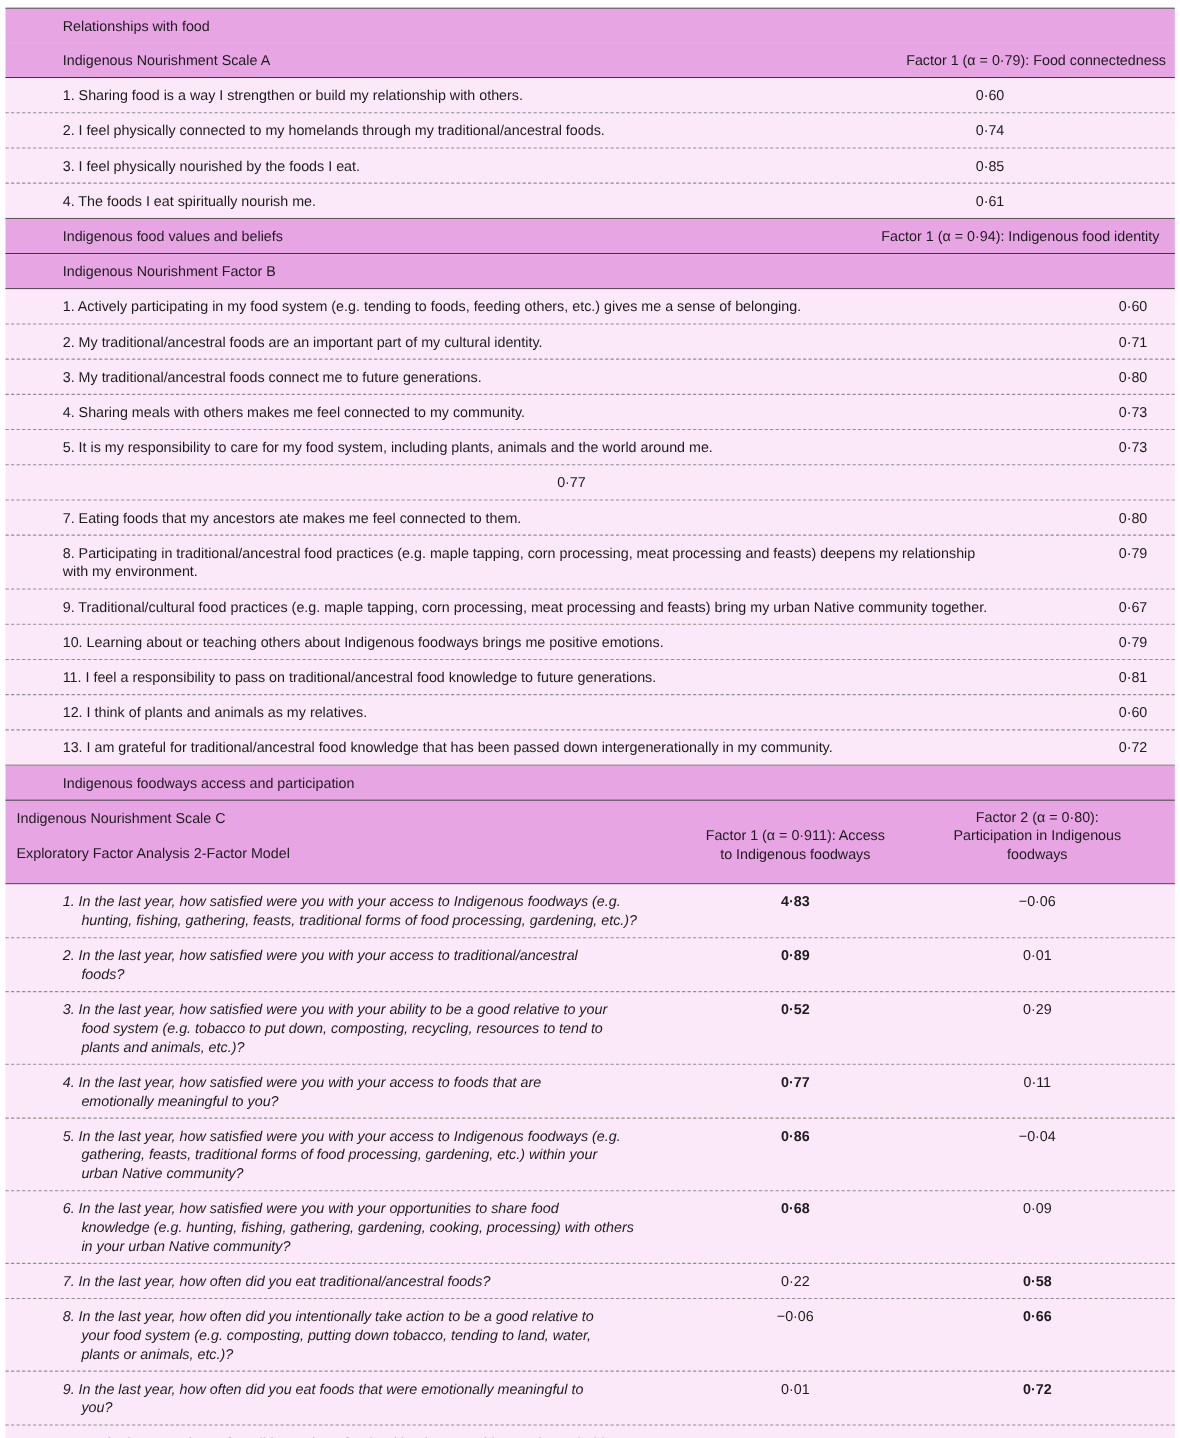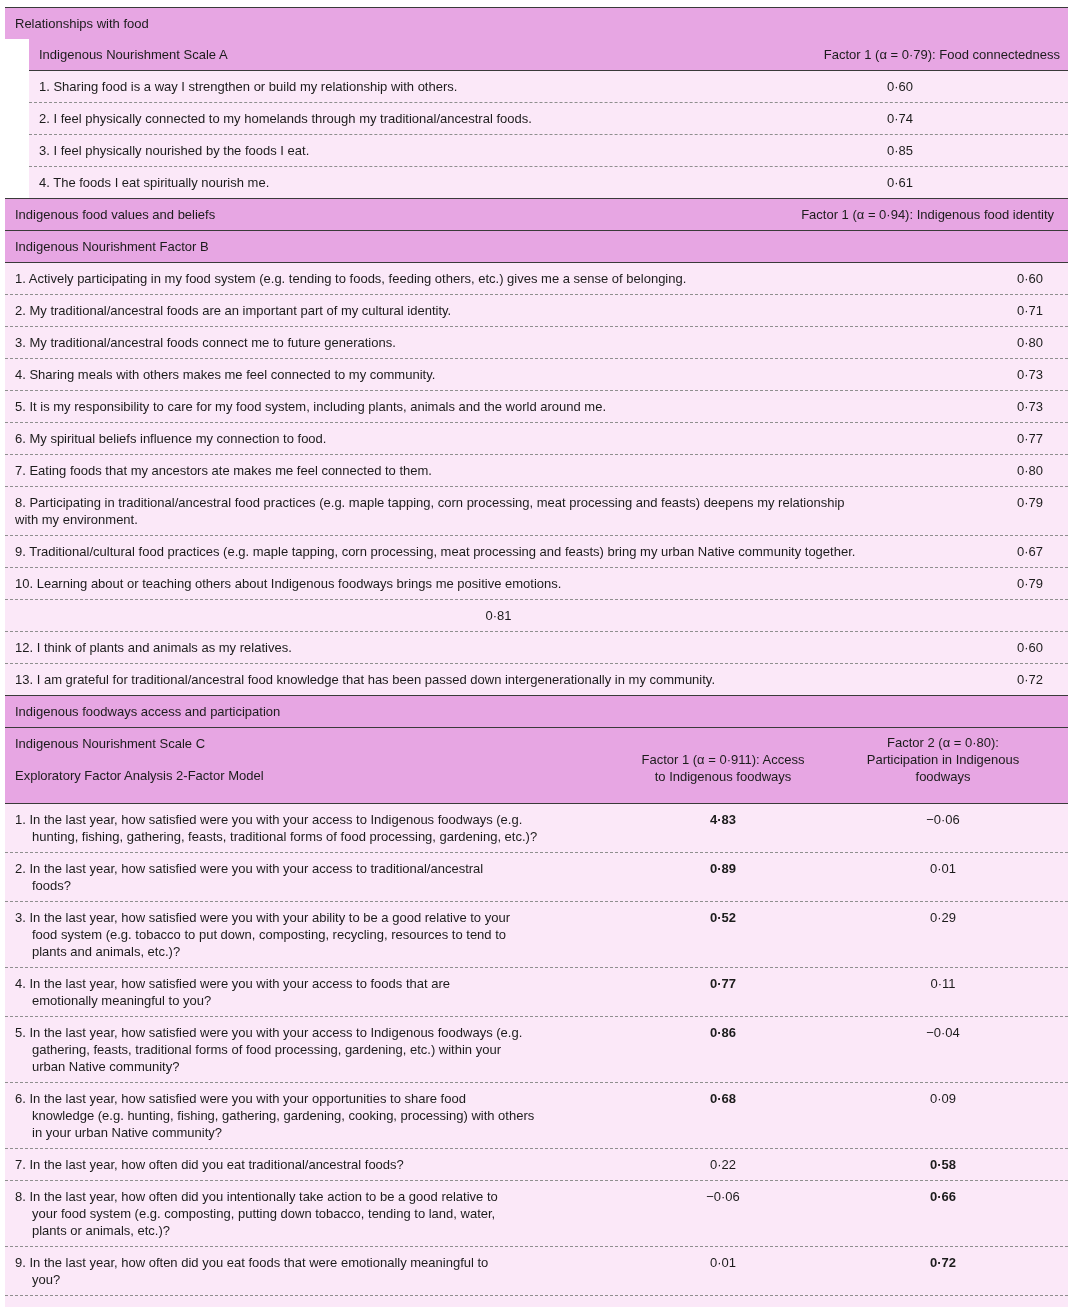--- a/index.html
+++ b/index.html
@@ -10,40 +10,40 @@
     color: #1c1c1c;
   }
   .table {
     width: 1063px;
     margin: 7px auto 12px;
     border-top: 1px solid var(--rule, #3a3a3a);
     border-bottom: 3px solid var(--rule, #3a3a3a);
   }
   .trow, .hrow, .chead { background: var(--header_bg, #e7a6e3); }
   .row { background: var(--row_bg, #fbe8f8); }
-  .trow, .hrow, .row { display: grid; align-items: start; }
-  .ga  { grid-template-columns: 1fr 336px; margin-left: 24px; }
+  .trow, .hrow, .row { display: grid; align-items: start; padding-left: 42px; }
+  .ga  { grid-template-columns: 1fr 336px; }
   .gb  { grid-template-columns: 1fr 76px; }
   .gb2 { grid-template-columns: 1fr auto; }
   .gc  { grid-template-columns: 1fr 190px 250px; }
   .sec-body { border-bottom: 1px solid var(--rule, #3a3a3a); }
   .sec-body.last { border-bottom: none; }
   .sec-body .row + .row { border-top: 1px dashed #8f8f8f; }
   .solid-b { border-bottom: 1px solid var(--rule, #3a3a3a); }
   .q {
     padding: 7px 8px 7px 10px;
     line-height: 17px;
     white-space: pre-line;
   }
   .v { padding: 7px 0; text-align: center; line-height: 17px; }
   .fh { padding: 7px 8px; line-height: 17px; }
   .center { text-align: right; }
   .right { text-align: left; padding-right: 14px; }
   .b { font-weight: 700; }
-  .hang { padding-left: 27px; text-indent: -17px; }
+  .hang { padding-left: 27px; text-indent: -17px; font-style: italic; }
   .chead {
     display: grid;
     min-height: 62px;
     padding: 6px 0 18px;
     border-bottom: 1px solid var(--rule, #3a3a3a);
   }
   .chead-left {
     display: flex;
     flex-direction: column;
     justify-content: space-between;
@@ -110,41 +110,41 @@
     </div>
     <div class="row gb">
       <div class="q">4. Sharing meals with others makes me feel connected to my community.</div>
       <div class="v">0·73</div>
     </div>
     <div class="row gb">
       <div class="q">5. It is my responsibility to care for my food system, including plants, animals and the world around me.</div>
       <div class="v">0·73</div>
     </div>
     <div class="row gb">
-      <div class="q">6. My spiritual beliefs influence my connection to food.</div>
       <div class="v">0·77</div>
     </div>
     <div class="row gb">
       <div class="q">7. Eating foods that my ancestors ate makes me feel connected to them.</div>
       <div class="v">0·80</div>
     </div>
     <div class="row gb">
       <div class="q">8. Participating in traditional/ancestral food practices (e.g. maple tapping, corn processing, meat processing and feasts) deepens my relationship
 with my environment.</div>
       <div class="v">0·79</div>
     </div>
     <div class="row gb">
       <div class="q">9. Traditional/cultural food practices (e.g. maple tapping, corn processing, meat processing and feasts) bring my urban Native community together.</div>
       <div class="v">0·67</div>
     </div>
     <div class="row gb">
       <div class="q">10. Learning about or teaching others about Indigenous foodways brings me positive emotions.</div>
       <div class="v">0·79</div>
     </div>
     <div class="row gb">
+      <div class="q">11. I feel a responsibility to pass on traditional/ancestral food knowledge to future generations.</div>
       <div class="v">0·81</div>
     </div>
     <div class="row gb">
       <div class="q">12. I think of plants and animals as my relatives.</div>
       <div class="v">0·60</div>
     </div>
     <div class="row gb">
       <div class="q">13. I am grateful for traditional/ancestral food knowledge that has been passed down intergenerationally in my community.</div>
       <div class="v">0·72</div>
     </div>

